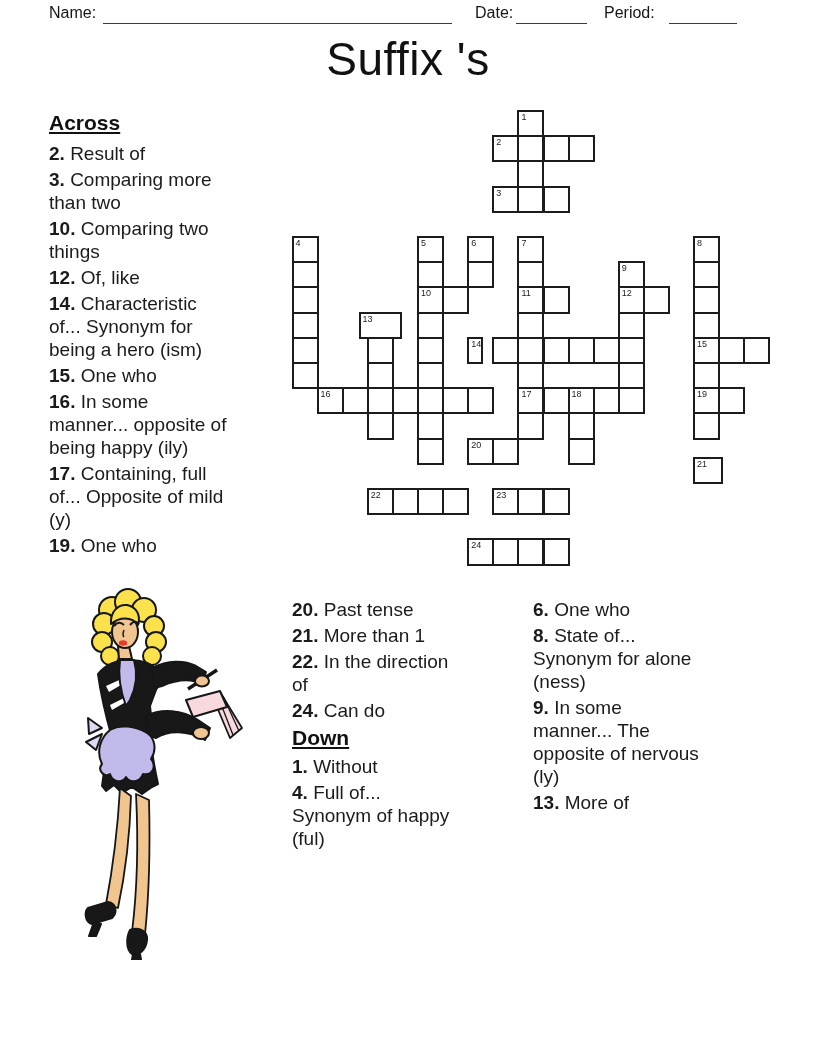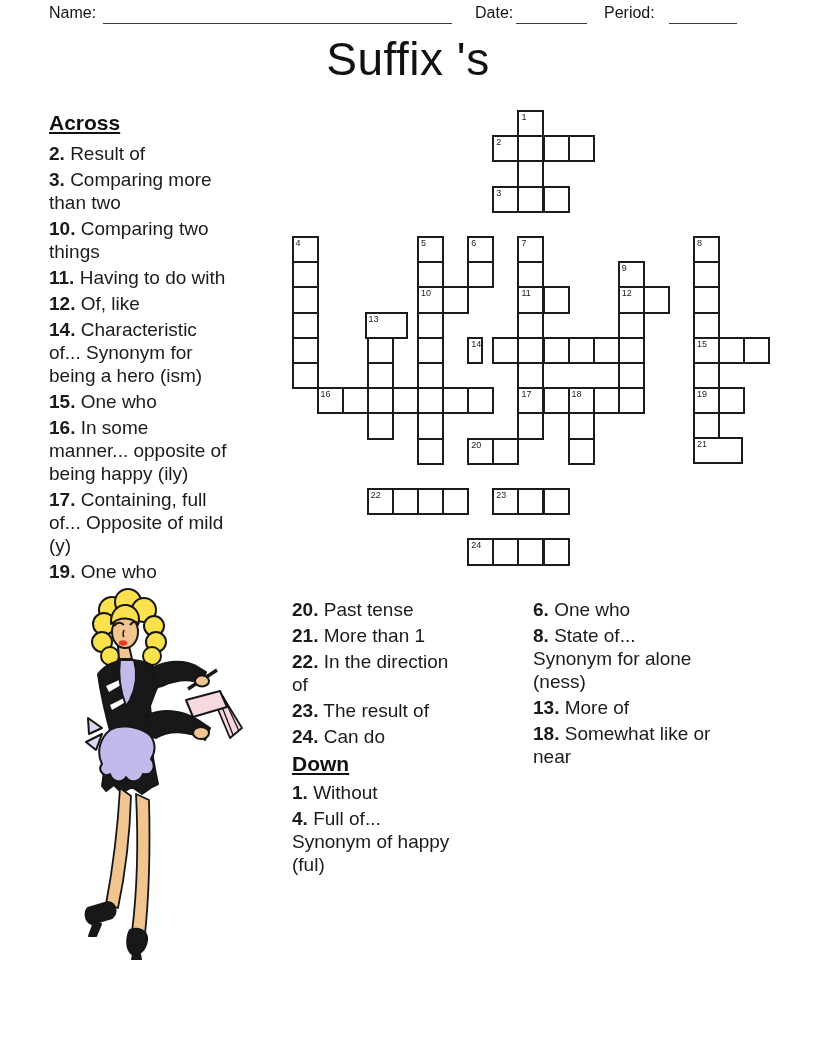--- a/index.html
+++ b/index.html
@@ -41,21 +41,20 @@
 
 <div class="title">Suffix 's</div>
 
 <div class="cluecol" style="left:49px;top:110px;width:230px">
   <h2>Across</h2>
   <p class="clue"><span class="num">2.</span> <span class="txt">Result of</span></p>
   <p class="clue"><span class="num">3.</span> <span class="txt">Comparing more
 than two</span></p>
   <p class="clue"><span class="num">10.</span> <span class="txt">Comparing two
 things</span></p>
-  <p class="clue"><span class="num">11.</span> <span class="txt">Having to do with</span></p>
   <p class="clue"><span class="num">12.</span> <span class="txt">Of, like</span></p>
   <p class="clue"><span class="num">14.</span> <span class="txt">Characteristic
 of... Synonym for
 being a hero (ism)</span></p>
   <p class="clue"><span class="num">15.</span> <span class="txt">One who</span></p>
   <p class="clue"><span class="num">16.</span> <span class="txt">In some
 manner... opposite of
 being happy (ily)</span></p>
   <p class="clue"><span class="num">17.</span> <span class="txt">Containing, full
 of... Opposite of mild
@@ -110,21 +109,21 @@
     <div class="cell" style="left: 225.9px; top: 176.4px; width: 27.1px; height: 27.2px;">
       <span class="cn">11</span>
     </div>
     <div class="cell" style="left: 251px; top: 176.4px; width: 27.1px; height: 27.2px;"></div>
     <div class="cell" style="left: 326.3px; top: 176.4px; width: 27.1px; height: 27.2px;">
       <span class="cn">12</span>
     </div>
     <div class="cell" style="left: 351.4px; top: 176.4px; width: 27.1px; height: 27.2px;"></div>
     <div class="cell" style="left: 401.6px; top: 176.4px; width: 27.1px; height: 27.2px;"></div>
     <div class="cell" style="left: 0px; top: 201.6px; width: 27.1px; height: 27.2px;"></div>
-    <div class="cell" style="left: 73px; top: 201.6px; width: 43px; height: 27.2px;">
+    <div class="cell" style="left: 67px; top: 201.6px; width: 43px; height: 27.2px;">
       <span class="cn">13</span>
     </div>
     <div class="cell" style="left: 125.5px; top: 201.6px; width: 27.1px; height: 27.2px;"></div>
     <div class="cell" style="left: 225.9px; top: 201.6px; width: 27.1px; height: 27.2px;"></div>
     <div class="cell" style="left: 326.3px; top: 201.6px; width: 27.1px; height: 27.2px;"></div>
     <div class="cell" style="left: 401.6px; top: 201.6px; width: 27.1px; height: 27.2px;"></div>
     <div class="cell" style="left: 0px; top: 226.8px; width: 27.1px; height: 27.2px;"></div>
     <div class="cell" style="left: 75.3px; top: 226.8px; width: 27.1px; height: 27.2px;"></div>
     <div class="cell" style="left: 125.5px; top: 226.8px; width: 27.1px; height: 27.2px;"></div>
     <div class="cell" style="left: 175.7px; top: 226.8px; width: 16px; height: 27.2px;">
@@ -173,21 +172,21 @@
     <div class="cell" style="left: 125.5px; top: 302.4px; width: 27.1px; height: 27.2px;"></div>
     <div class="cell" style="left: 225.9px; top: 302.4px; width: 27.1px; height: 27.2px;"></div>
     <div class="cell" style="left: 276.1px; top: 302.4px; width: 27.1px; height: 27.2px;"></div>
     <div class="cell" style="left: 401.6px; top: 302.4px; width: 27.1px; height: 27.2px;"></div>
     <div class="cell" style="left: 125.5px; top: 327.6px; width: 27.1px; height: 27.2px;"></div>
     <div class="cell" style="left: 175.7px; top: 327.6px; width: 27.1px; height: 27.2px;">
       <span class="cn">20</span>
     </div>
     <div class="cell" style="left: 200.8px; top: 327.6px; width: 27.1px; height: 27.2px;"></div>
     <div class="cell" style="left: 276.1px; top: 327.6px; width: 27.1px; height: 27.2px;"></div>
-    <div class="cell" style="left: 401.6px; top: 327px; width: 50px; height: 27.2px;">
+    <div class="cell" style="left: 401.6px; top: 347px; width: 30px; height: 27.2px;">
       <span class="cn">21</span>
     </div>
     <div class="cell" style="left: 75.3px; top: 378px; width: 27.1px; height: 27.2px;">
       <span class="cn">22</span>
     </div>
     <div class="cell" style="left: 100.4px; top: 378px; width: 27.1px; height: 27.2px;"></div>
     <div class="cell" style="left: 125.5px; top: 378px; width: 27.1px; height: 27.2px;"></div>
     <div class="cell" style="left: 150.6px; top: 378px; width: 27.1px; height: 27.2px;"></div>
     <div class="cell" style="left: 200.8px; top: 378px; width: 27.1px; height: 27.2px;">
       <span class="cn">23</span>
@@ -200,37 +199,38 @@
     <div class="cell" style="left: 200.8px; top: 428.4px; width: 27.1px; height: 27.2px;"></div>
     <div class="cell" style="left: 225.9px; top: 428.4px; width: 27.1px; height: 27.2px;"></div>
     <div class="cell" style="left: 251px; top: 428.4px; width: 27.1px; height: 27.2px;"></div>
   </div>
 
 <div class="cluecol" style="left:292px;top:598px;width:238px">
   <p class="clue"><span class="num">20.</span> <span class="txt">Past tense</span></p>
   <p class="clue"><span class="num">21.</span> <span class="txt">More than 1</span></p>
   <p class="clue"><span class="num">22.</span> <span class="txt">In the direction
 of</span></p>
-  <p class="clue"><span class="num">23.</span> <span class="txt">The result of</span></p>
   <p class="clue"><span class="num">24.</span> <span class="txt">Can do</span></p>
   <h2 class="mid">Down</h2>
   <p class="clue"><span class="num">1.</span> <span class="txt">Without</span></p>
   <p class="clue"><span class="num">4.</span> <span class="txt">Full of...
 Synonym of happy
 (ful)</span></p>
 </div>
 
 <div class="cluecol" style="left:533px;top:598px;width:240px">
   <p class="clue"><span class="num">6.</span> <span class="txt">One who</span></p>
   <p class="clue"><span class="num">8.</span> <span class="txt">State of...
 Synonym for alone
 (ness)</span></p>
+  <p class="clue"><span class="num">9.</span> <span class="txt">In some
+manner... The
+opposite of nervous
+(ly)</span></p>
   <p class="clue"><span class="num">13.</span> <span class="txt">More of</span></p>
-  <p class="clue"><span class="num">18.</span> <span class="txt">Somewhat like or
-near</span></p>
 </div>
 
 <svg id="waitress" width="200" height="372" viewBox="0 0 200 372">
   <g stroke="#161616" stroke-width="2" stroke-linejoin="round">
 
     <g>
       <circle cx="52" cy="22" r="13" fill="#FBE24C"></circle>
       <circle cx="68" cy="14" r="13" fill="#FBE24C"></circle>
       <circle cx="84" cy="22" r="12" fill="#FBE24C"></circle>
       <circle cx="94" cy="38" r="10" fill="#FBE24C"></circle>

